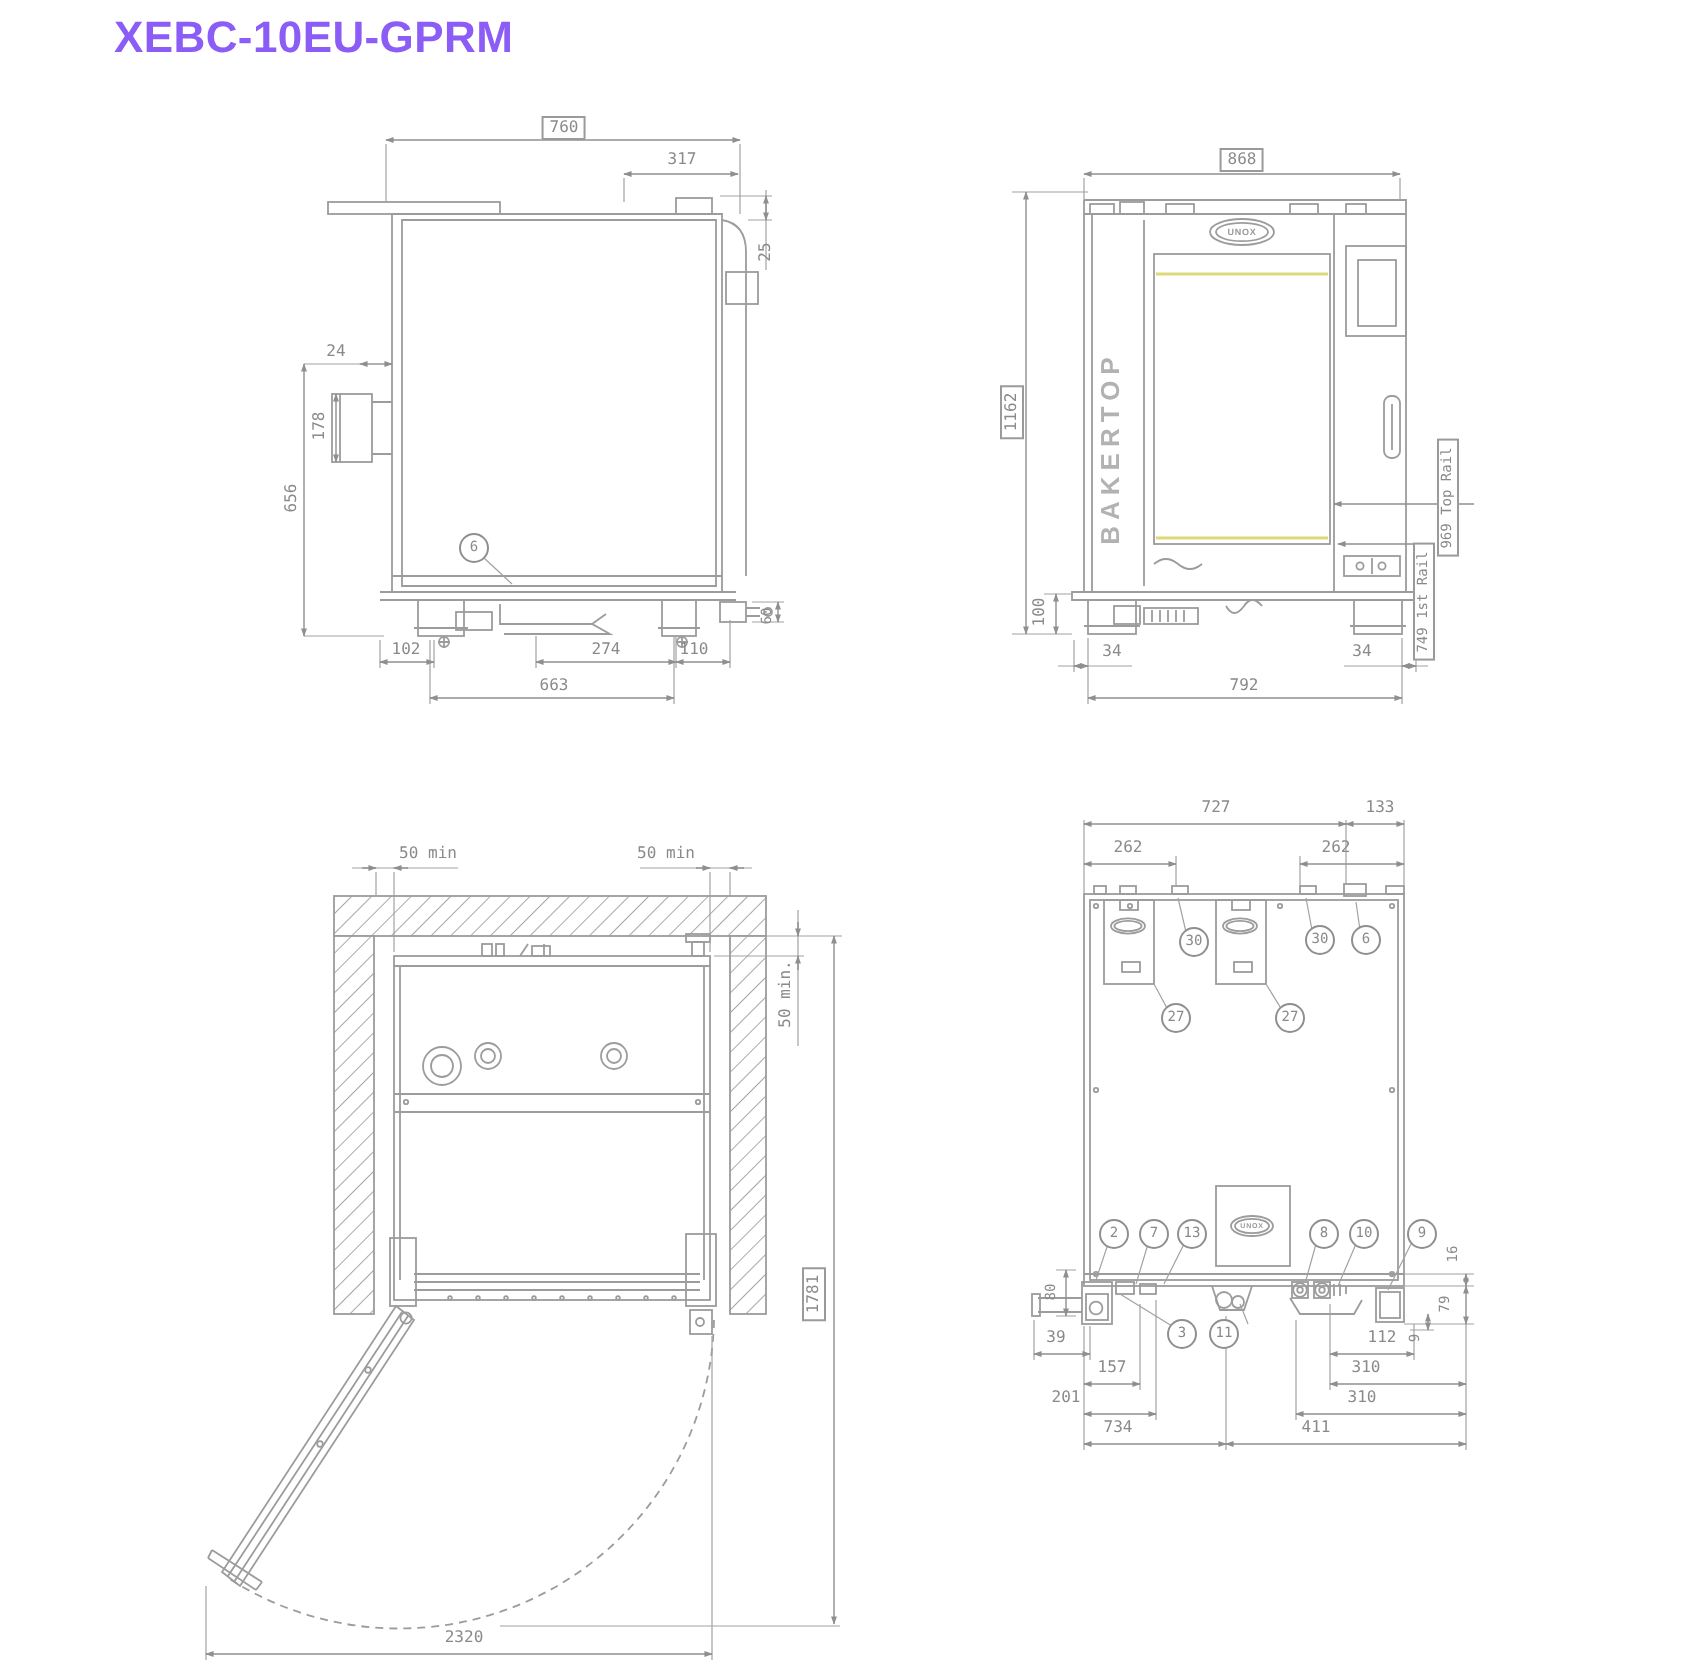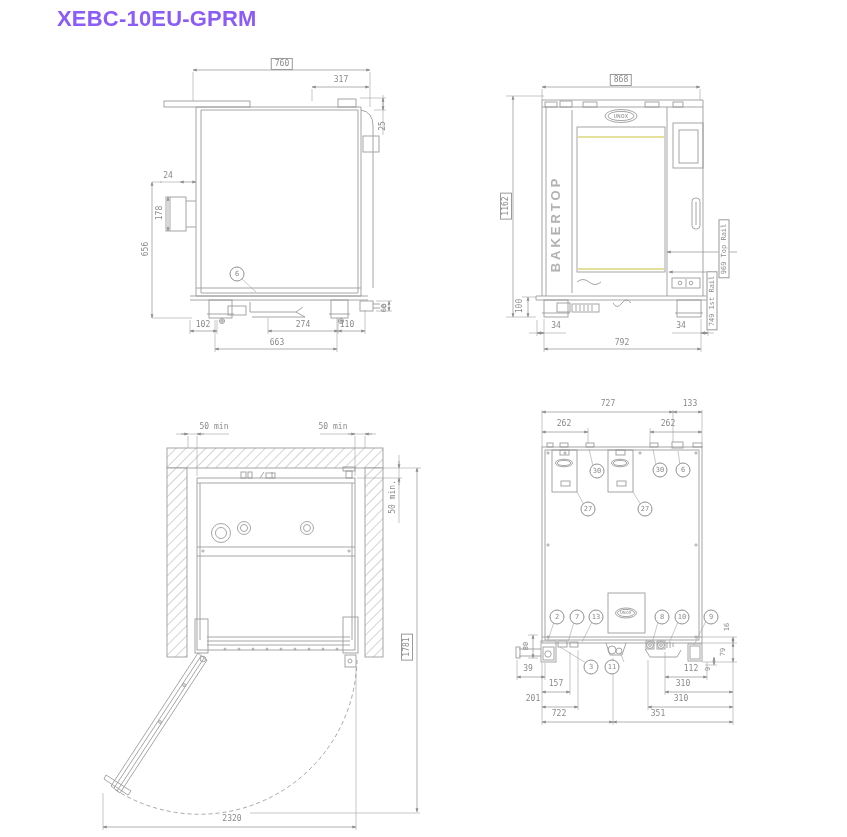--- a/index.html
+++ b/index.html
@@ -312,25 +312,25 @@
   <span class="lbl rot box" style="left:407px;top:647px">1781</span>
   <span class="lbl" style="left:232px;top:819px">2320</span>
 
   <span class="lbl" style="left:608px;top:404px">727</span>
   <span class="lbl" style="left:690px;top:404px">133</span>
   <span class="lbl" style="left:564px;top:424px">262</span>
   <span class="lbl" style="left:668px;top:424px">262</span>
   <span class="lbl" style="left:528px;top:669px">39</span>
   <span class="lbl" style="left:556px;top:684px">157</span>
   <span class="lbl" style="left:533px;top:699px">201</span>
-  <span class="lbl" style="left:559px;top:714px">722</span>
+  <span class="lbl" style="left:559px;top:714px">734</span>
   <span class="lbl" style="left:691px;top:669px">112</span>
   <span class="lbl" style="left:683px;top:684px">310</span>
   <span class="lbl" style="left:681px;top:699px">310</span>
-  <span class="lbl" style="left:658px;top:714px">351</span>
+  <span class="lbl" style="left:658px;top:714px">411</span>
   <span class="lbl rot" style="left:526px;top:646px;font-size:7px">80</span>
   <span class="lbl rot" style="left:727px;top:627px;font-size:7px">16</span>
   <span class="lbl rot" style="left:723px;top:652px;font-size:7px">79</span>
   <span class="lbl rot" style="left:708px;top:669px;font-size:7px">9</span>
   <span class="logo sm" style="left:626px;top:613px">UNOX</span>
 
   <span class="co" style="left:597px;top:471px">30</span>
   <span class="co" style="left:660px;top:470px">30</span>
   <span class="co" style="left:683px;top:470px">6</span>
   <span class="co" style="left:588px;top:509px">27</span>

